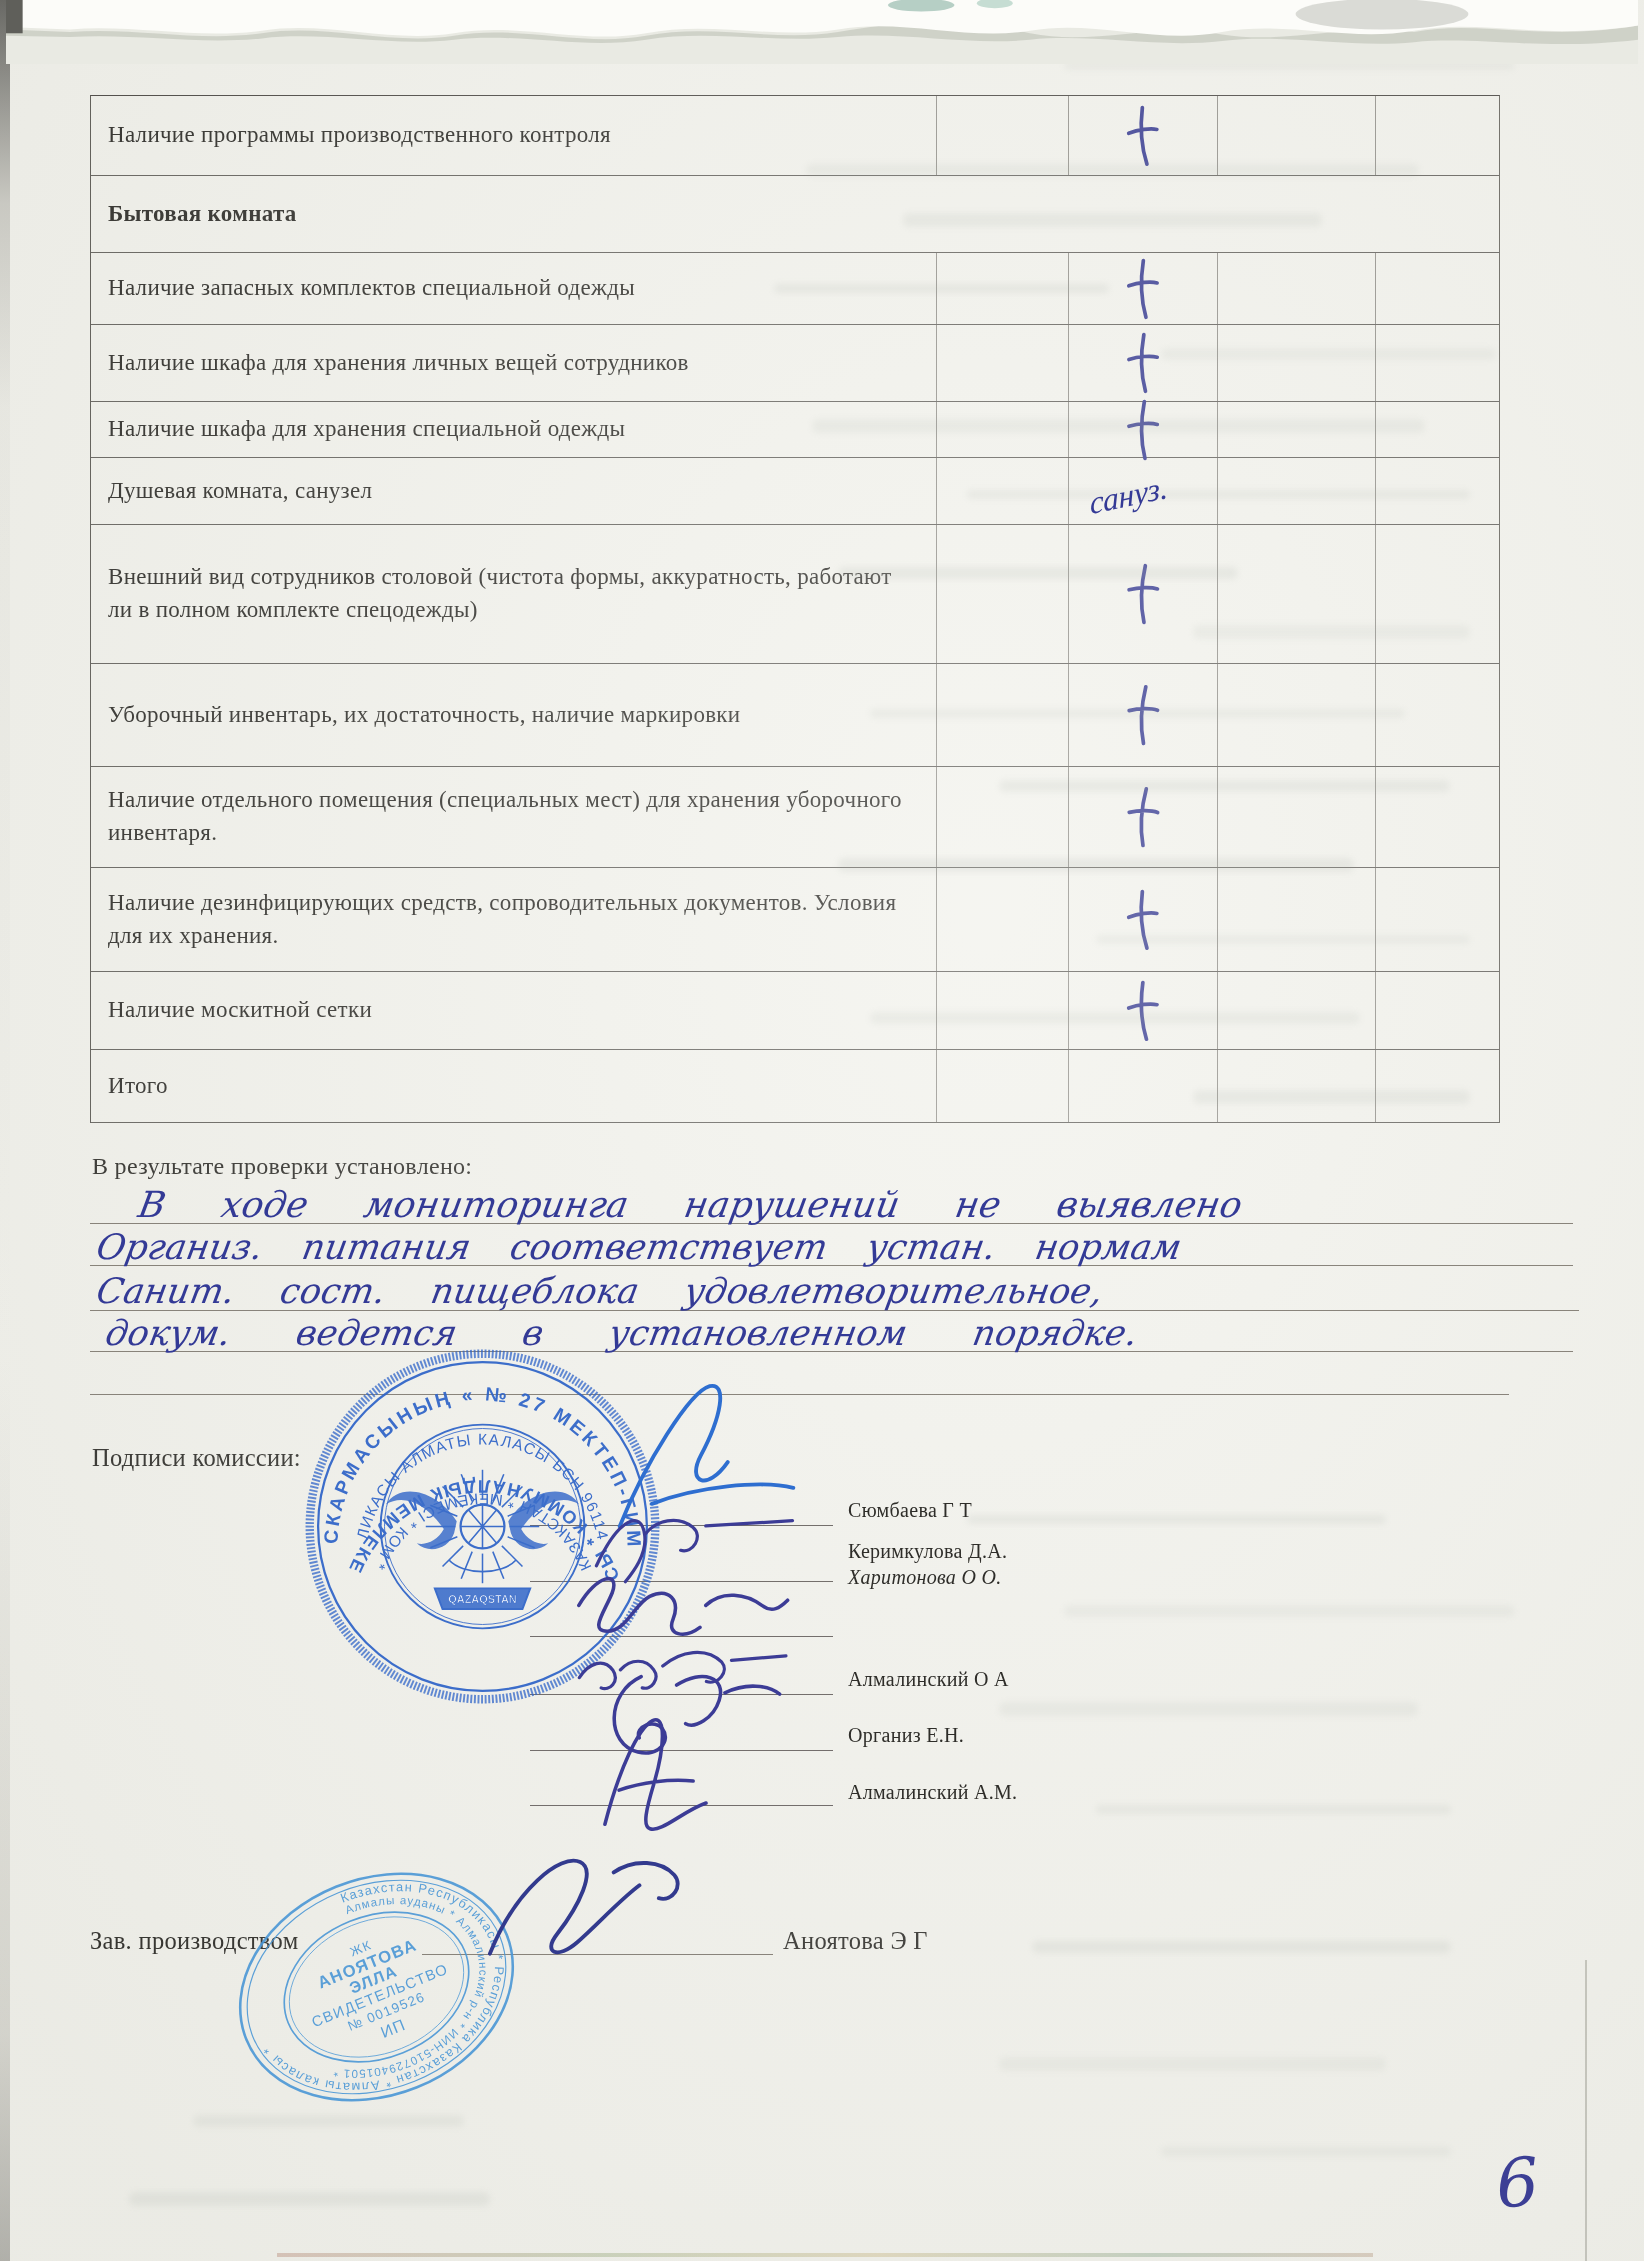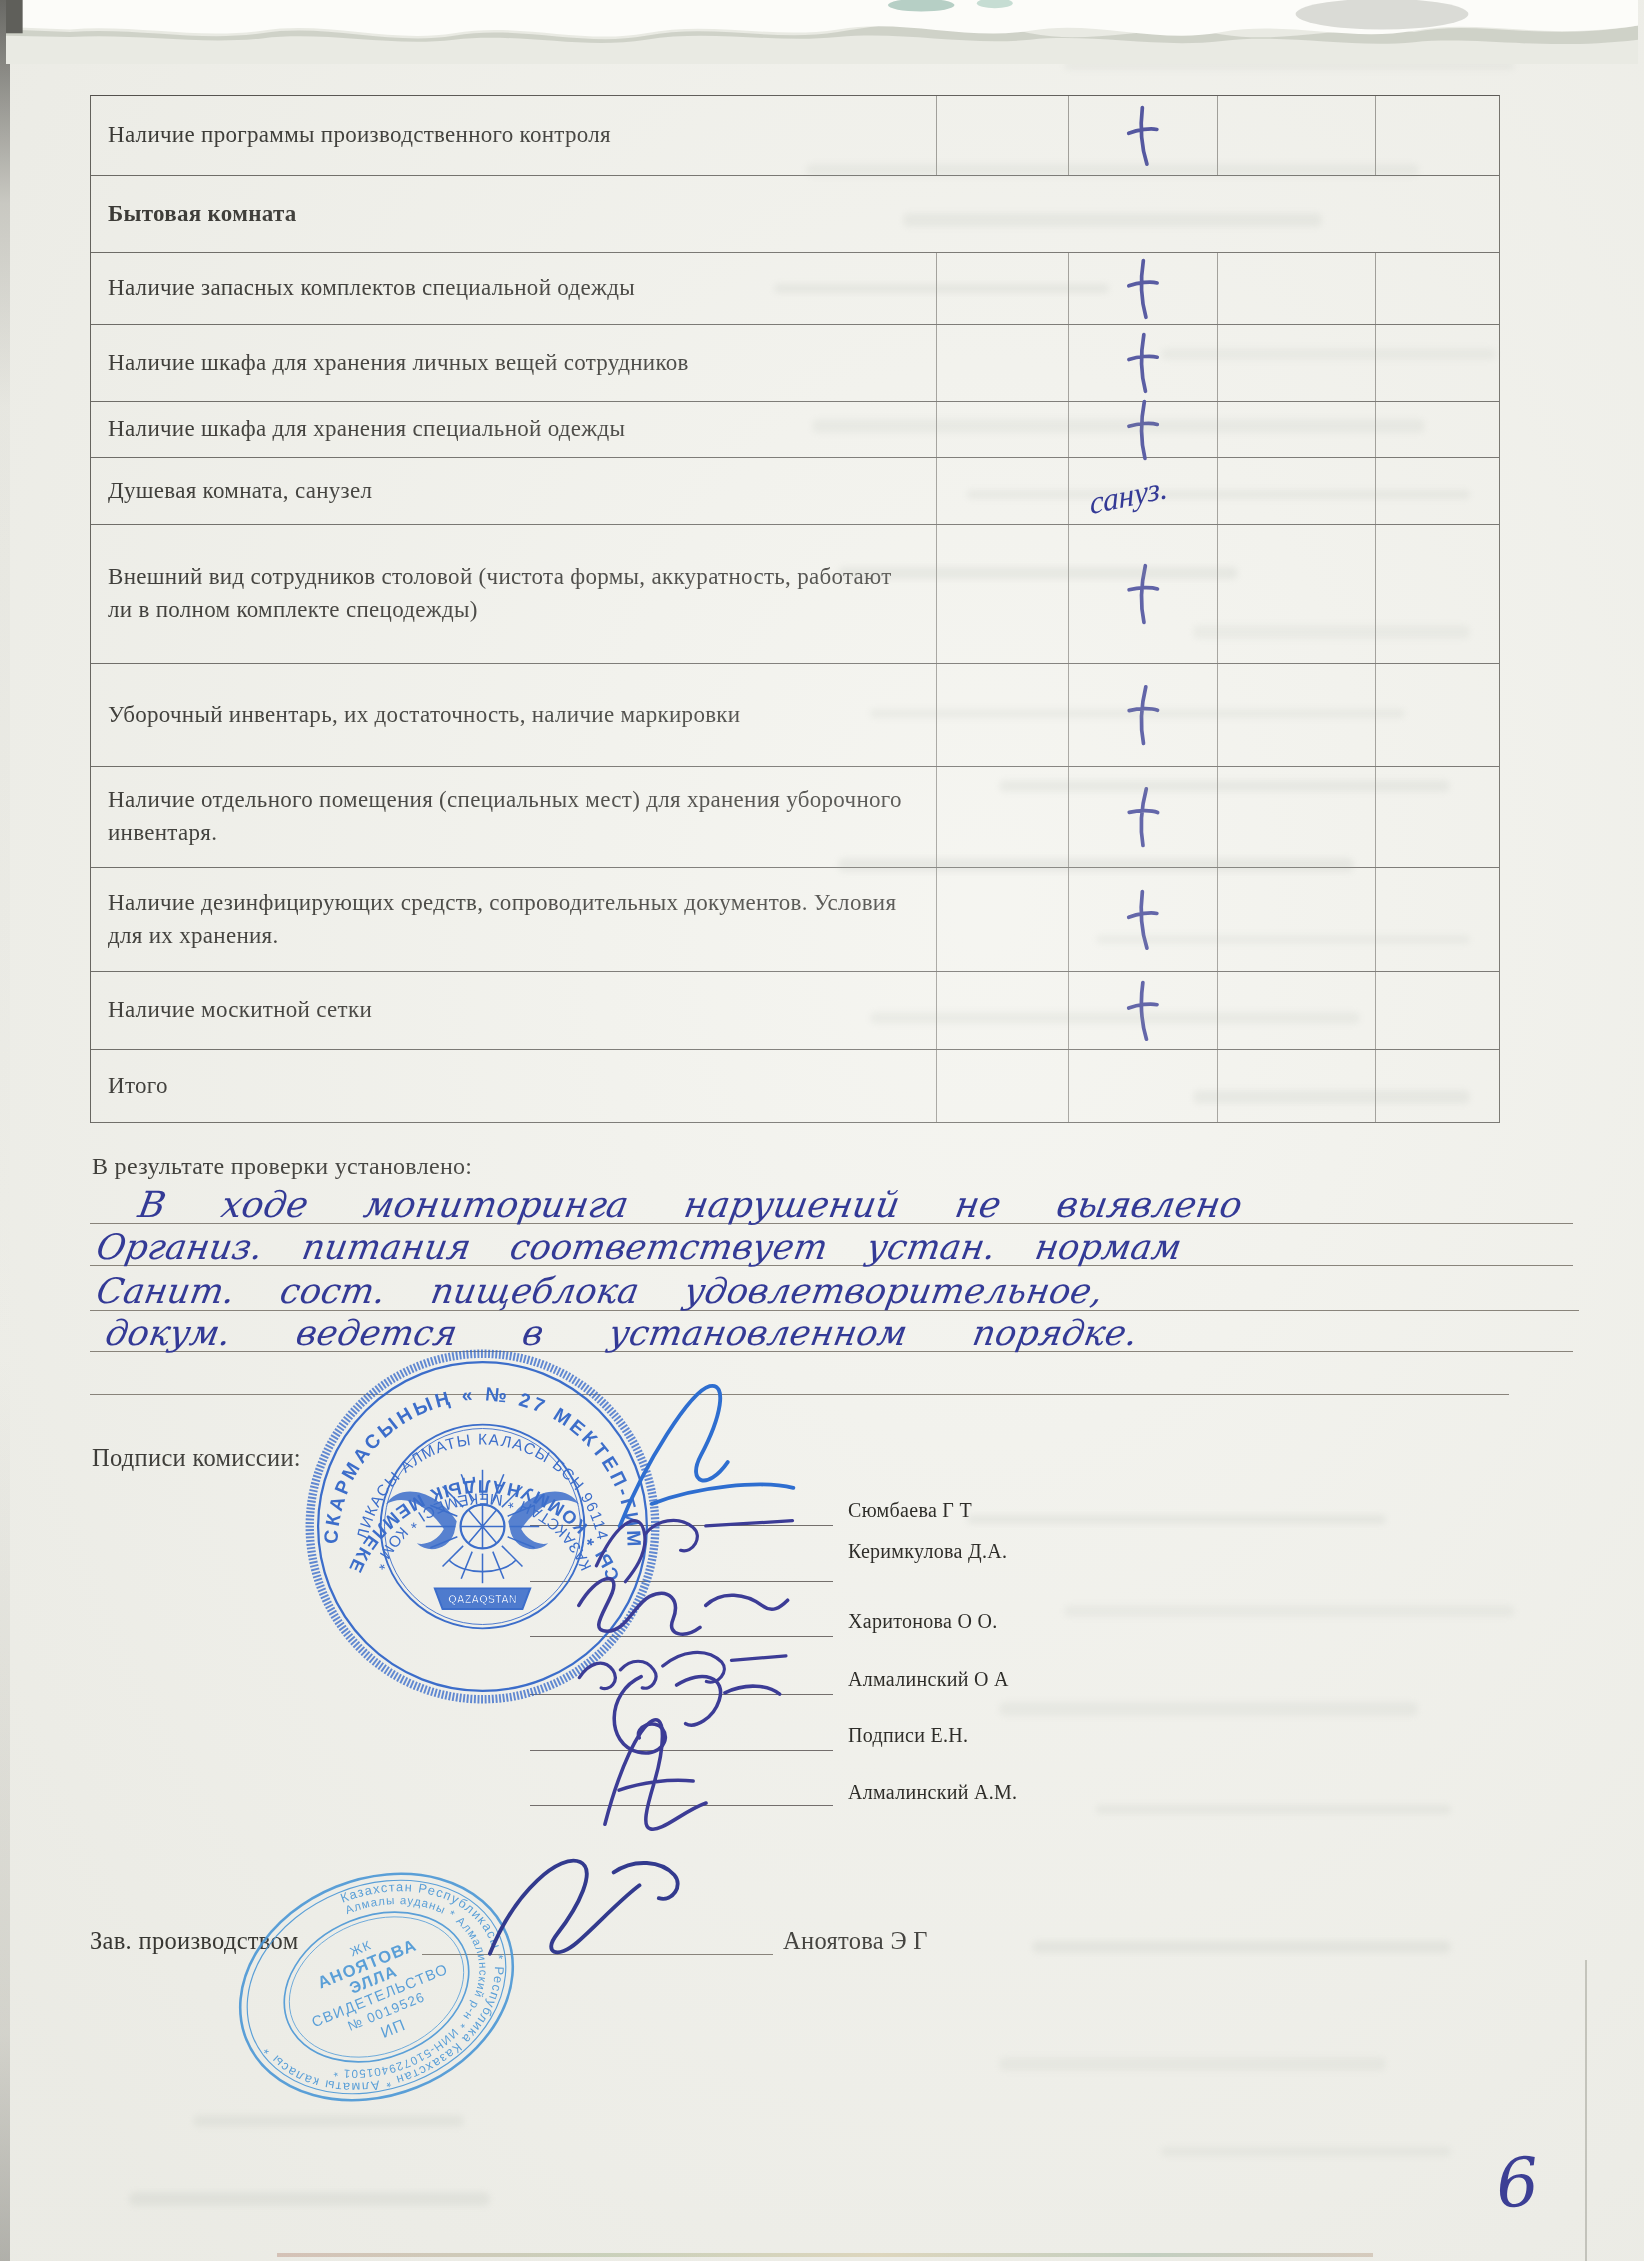--- a/index.html
+++ b/index.html
@@ -235,31 +235,31 @@
       <div class="member-name" style="top: 1499px;">Сюмбаева Г Т</div>
       <div class="sigline" style="top: 1525px;"></div>
       <svg class="sig" width="213" height="164" viewBox="0 0 330 255" style="left: 600px; top: 1372px;">
         <path d="M30 240 C70 140 140 30 170 22 C198 16 188 70 156 130 C134 172 166 186 198 140 M80 205 C150 178 250 168 300 180" stroke="#2e6ed0" stroke-width="6" fill="none"></path>
       </svg>
       <div class="member-name" style="top: 1540px;">Керимкулова Д.А.</div>
       <div class="sigline" style="top: 1581px;"></div>
       <svg class="sig" width="245" height="90" viewBox="0 0 380 140" style="left: 580px; top: 1495px;">
         <path d="M25 110 C60 35 95 22 100 62 C104 92 82 120 70 135 M100 62 C118 38 152 32 175 50 C192 64 175 92 156 86 M195 48 L330 40" stroke="#3c3c96" stroke-width="5" fill="none"></path>
       </svg>
-      <div class="member-name" style="top: 1610px;">Харитонова О О.</div>
+      <div class="member-name" style="top: 1566px; font-style: italic;">Харитонова О О.</div>
       <div class="sigline" style="top: 1636px;"></div>
       <svg class="sig" width="284" height="87" viewBox="0 0 440 135" style="left: 567px; top: 1559px;">
         <path d="M18 72 C46 24 82 18 70 52 C58 82 34 112 62 112 C92 112 104 70 128 58 C158 44 176 64 164 94 C154 118 182 124 206 106 M215 72 C240 48 278 54 302 72 C318 84 330 76 342 64" stroke="#3c3c96" stroke-width="5.5" fill="none"></path>
       </svg>
       <div class="member-name" style="top: 1668px;">Алмалинский О А</div>
       <div class="sigline" style="top: 1694px;"></div>
       <svg class="sig" width="239" height="77" viewBox="0 0 370 120" style="left: 567px; top: 1625px;">
         <path d="M18 82 C34 58 56 52 70 70 C82 88 64 104 52 98 M82 70 C98 52 122 52 134 70 C144 84 130 102 116 98 M148 64 C176 40 216 34 240 58 C252 72 234 94 216 88 M255 55 L340 48" stroke="#3c3c96" stroke-width="5" fill="none"></path>
       </svg>
-      <div class="member-name" style="top: 1724px;">Подписи Е.Н.</div>
+      <div class="member-name" style="top: 1724px;">Организ Е.Н.</div>
       <div class="sigline" style="top: 1750px;"></div>
       <svg class="sig" width="219" height="113" viewBox="0 0 340 175" style="left: 580px; top: 1654px;">
         <path d="M95 35 C40 60 40 140 90 152 C122 160 142 134 128 116 C116 100 84 112 92 130 M150 48 C190 22 228 36 216 72 C207 100 178 116 164 108 M225 60 C258 44 292 48 310 62" stroke="#3c3c96" stroke-width="5.5" fill="none"></path>
       </svg>
       <div class="member-name" style="top: 1781px;">Алмалинский А.М.</div>
       <div class="sigline" style="top: 1805px;"></div>
       <svg class="sig" width="219" height="129" viewBox="0 0 340 200" style="left: 574px; top: 1705px;">
         <path d="M48 185 C70 100 100 35 122 24 C144 14 140 68 124 122 C112 162 106 188 118 192 C136 198 170 164 205 152 M70 132 C104 120 150 114 185 118" stroke="#3c3c96" stroke-width="5.5" fill="none"></path>
       </svg>
     </div>

